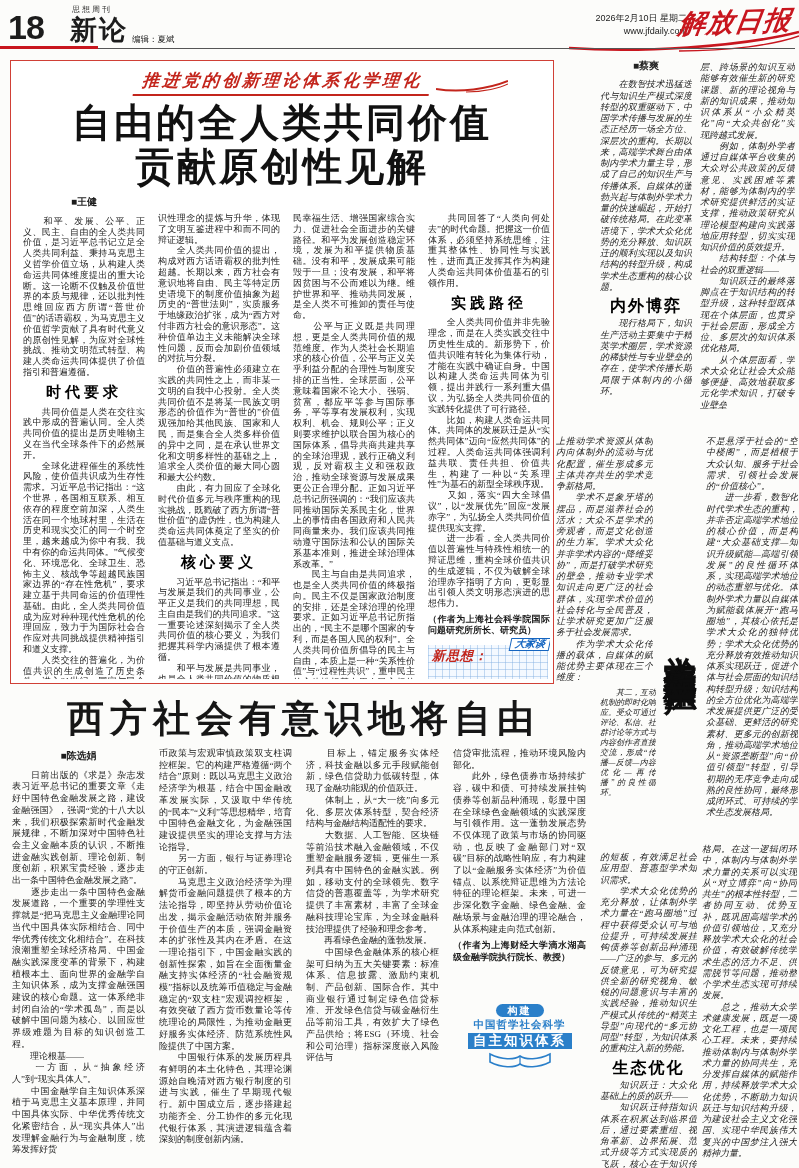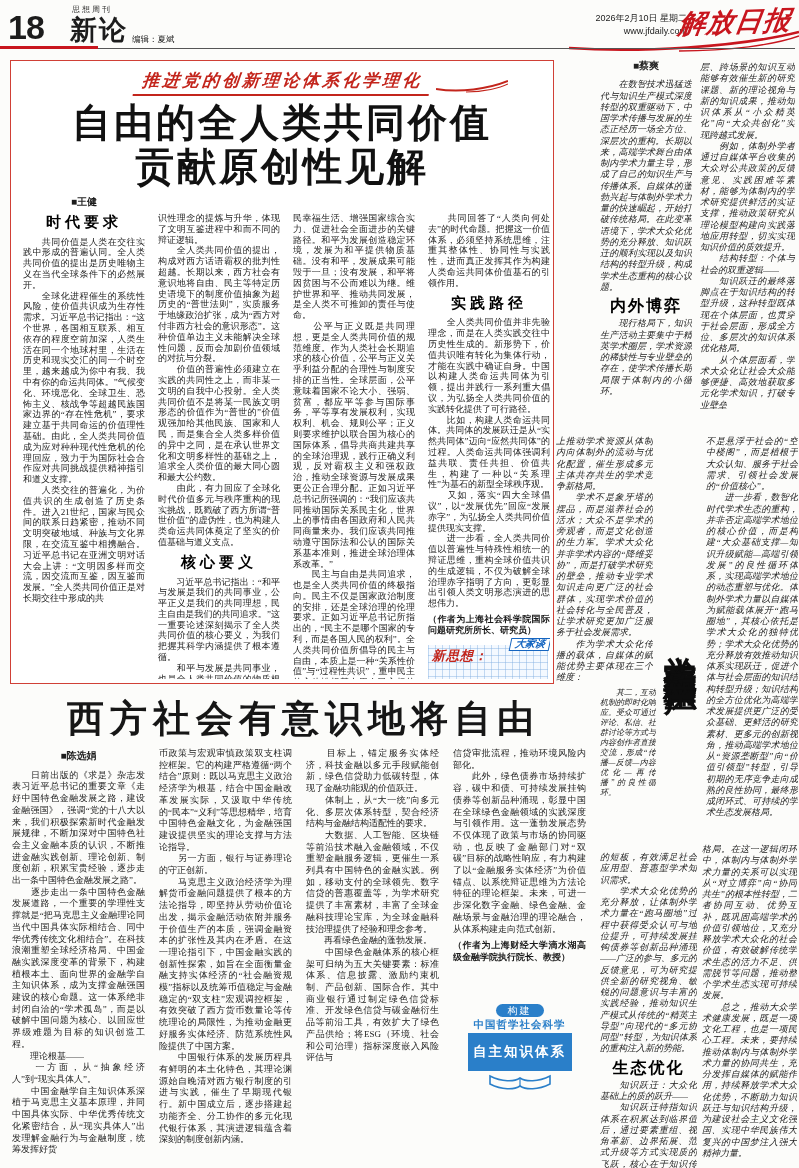--- a/index.html
+++ b/index.html
@@ -44,25 +44,25 @@
            font-size:13px;letter-spacing:1px;}
   .xsx-tag{position:absolute;right:-2px;top:-7px;background:#fff;border:1.5px solid #1565c0;color:#1565c0;
            font-style:italic;font-weight:700;font-size:10px;padding:0 4px;transform:skewX(-12deg);}
   
   .f-title{position:absolute;left:12px;top:694px;width:583px;text-align:center;
            font-family:"Liberation Sans",sans-serif;font-weight:900;font-size:37px;letter-spacing:6px;color:#161616;}
   .fcol{position:absolute;top:748px;width:133px;height:420px;font-size:9px;line-height:11.7px;
         text-align:justify;overflow:hidden;}
   
   .gj-box{margin:40px auto 0 auto;width:104px;text-align:center;font-family:"Liberation Sans",sans-serif;}
-  .gj-top{display:inline-block;background:#2a7fc9;color:#fff;font-weight:400;font-size:10px;
+  .gj-top{display:inline-block;background:#2a7fc9;color:#fff;font-weight:700;font-size:10px;
           padding:1px 12px;border-radius:8px;letter-spacing:2px;}
   .gj-mid{color:#2a7fc9;font-weight:700;font-size:10.5px;letter-spacing:1px;margin-top:2px;}
   .gj-bot{background:#2a7fc9;color:#fff;font-weight:900;font-size:13.5px;letter-spacing:2px;
-          padding:13px 4px;margin-top:2px;}
+          padding:2px 4px;margin-top:2px;}
   
   .kcol{position:absolute;font-style:italic;font-size:9px;line-height:11.25px;text-align:justify;
         overflow:hidden;color:#222;}
   .kcol .sech{font-style:normal;font-size:16px;letter-spacing:2px;margin:7px 0;}
   .vtitle{position:absolute;left:654px;top:434px;width:48px;height:418px;
           writing-mode:vertical-rl;text-orientation:upright;font-weight:900;font-size:33px;
           letter-spacing:2px;color:#0d0d0d;text-align:center;}
 </style>
 </head>
 <body>
@@ -93,20 +93,21 @@
       <path d="M0,10 C24,14 52,10 72,2" stroke="#c3251c" stroke-width="2" fill="none"></path>
       <path d="M30,13 C48,13 64,9 72,5" stroke="#c3251c" stroke-width="1.1" fill="none"></path>
     </svg>
     <div class="m-title">
       <div>自由的全人类共同价值</div>
       <div>贡献原创性见解</div>
     </div>
 
     <div class="mcol" style="left:12px;top:134px;width:122px;height:484px;">
       <div class="byline">■王健</div>
+      <div class="coltext">　　和平、发展、公平、正义、民主、自由的全人类共同价值，是习近平总书记立足全人类共同利益、秉持马克思主义哲学价值立场，从构建人类命运共同体维度提出的重大论断。这一论断不仅触及价值世界的本质与规律，还以批判性思维回应西方所谓“普世价值”的话语霸权，为马克思主义价值哲学贡献了具有时代意义的原创性见解，为应对全球性挑战、推动文明范式转型、构建人类命运共同体提供了价值指引和普遍遵循。</div>
       <div class="sech">时代要求</div>
       <div class="coltext">　　共同价值是人类在交往实践中形成的普遍认同。全人类共同价值的提出是历史唯物主义在当代全球条件下的必然展开。
 　　全球化进程催生的系统性风险，使价值共识成为生存性需求。习近平总书记指出：“这个世界，各国相互联系、相互依存的程度空前加深，人类生活在同一个地球村里，生活在历史和现实交汇的同一个时空里，越来越成为你中有我、我中有你的命运共同体。”气候变化、环境恶化、全球卫生、恐怖主义、核战争等超越民族国家边界的“存在性危机”，要求建立基于共同命运的价值理性基础。由此，全人类共同价值成为应对种种现代性危机的伦理回应，致力于为国际社会合作应对共同挑战提供精神指引和道义支撑。
 　　人类交往的普遍化，为价值共识的生成创造了历史条件。进入21世纪，国家与民众间的联系日趋紧密，推动不同文明突破地域、种族与文化界限，在交流互鉴中相携融合。习近平总书记在亚洲文明对话大会上讲：“文明因多样而交流，因交流而互鉴，因互鉴而发展。”全人类共同价值正是对长期交往中形成的共</div>
     </div>
 
     <div class="mcol" style="left:147px;top:152px;width:122px;height:466px;">
       <div class="coltext">识性理念的提炼与升华，体现了文明互鉴进程中和而不同的辩证逻辑。
 　　全人类共同价值的提出，构成对西方话语霸权的批判性超越。长期以来，西方社会有意识地将自由、民主等特定历史语境下的制度价值抽象为超历史的“普世法则”，实质服务于地缘政治扩张，成为“西方对付非西方社会的意识形态”。这种价值单边主义未能解决全球性问题，反而会加剧价值领域的对抗与分裂。
 　　价值的普遍性必须建立在实践的共同性之上，而非某一文明的自我中心投射。全人类共同价值不是将某一民族文明形态的价值作为“普世的”价值观强加给其他民族、国家和人民，而是集合全人类多样价值的异中之同，是在承认世界文化和文明多样性的基础之上，追求全人类价值的最大同心圆和最大公约数。

